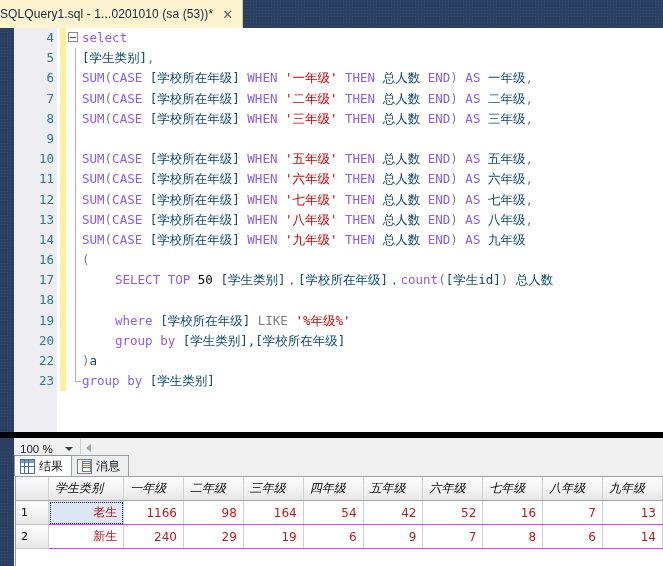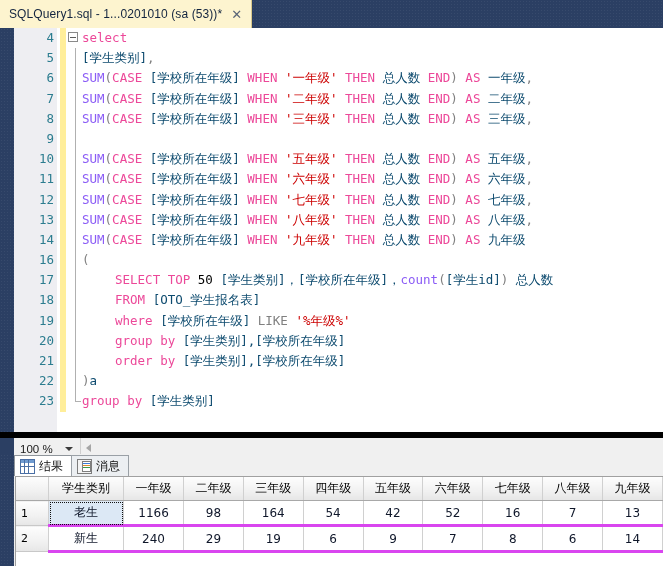--- a/index.html
+++ b/index.html
@@ -15,21 +15,21 @@
   
   .tabstrip{
     position:absolute;left:0;top:0;width:663px;height:28px;
     background:#2b3f63;
     background-image:radial-gradient(rgba(255,255,255,.055) 1px, transparent 1px);
     background-size:3px 3px;
   }
   .doctab{
     position:absolute;left:0;top:0;height:28px;
     box-sizing:border-box;
-    padding:0 7px 0 9px;
+    padding:0 7px 0 0;
     display:flex;align-items:center;gap:7px;
     background:#fdf4cf;
     border:1px solid #d9c98c;border-bottom:none;border-left:none;border-top:none;
     color:#12243f;
     font-size:12px;
     white-space:nowrap;
   }
   .doctab .title{letter-spacing:.1px;}
   .tabclose{
     color:#5a6577;font-size:13px;line-height:1;
@@ -84,21 +84,21 @@
   .vrule.end{height:11px;}
   .vrule.endcap:after{
     content:"";position:absolute;left:0;top:10px;width:6px;height:1px;background:#b0b0b0;
   }
   .code{
     position:absolute;left:82px;top:0;
   }
   .ind1{padding-left:0;}
   .ind2{padding-left:33px;}
 
-  .k{color:#ec4899;}          
+  .k{color:#8b5cf6;}          
   .fn{color:#8b5cf6;}         
   .s{color:#cc0000;}          
   .p{color:#808080;}          
   .id{color:#0c4a6e;}         
   .n{color:#000000;}          
 
   
   .zoomrow{
     position:absolute;left:0;top:432px;width:663px;height:22px;
     background:#f0f0f0;border-top:6px solid #000000;
@@ -170,35 +170,36 @@
   }
 
   .gridwrap{
     position:absolute;left:15px;top:22px;right:0;bottom:0;
     background:#ffffff;border:1px solid #a0a0a0;border-right:none;border-bottom:none;
     overflow:hidden;
   }
   table.rs{border-collapse:collapse;table-layout:fixed;font-size:12px;}
   table.rs th,table.rs td{
     border-right:1px solid #d0d0d0;
-    border-bottom:3px solid #d946ef;
+    border-bottom:1px solid #d946ef;
     height:23px;
     padding:0 6px;
-    text-align:center;
+    text-align:right;
     font-weight:normal;
-    color:#0f172a;
+    color:#b91c1c;
     overflow:hidden;white-space:nowrap;
     font-family:"DejaVu Sans","Liberation Sans",sans-serif;
     font-size:12px;
   }
   table.rs th{
     background:linear-gradient(to bottom,#fdfdfd 0%,#f1f1f1 60%,#e6e6e6 100%);
     border-bottom:1px solid #a8a8a8;
     color:#000;
-    text-align:center;
+    text-align:left;
+    font-style:italic;
   }
   table.rs th.corner{width:28px;}
   table.rs td.rowhdr{
     width:28px;
     background:linear-gradient(to bottom,#fdfdfd 0%,#f1f1f1 60%,#e6e6e6 100%);
     border-bottom:1px solid #c8c8c8;
     text-align:left;
     color:#000;
     font-size:11px;
     padding-left:5px;
@@ -301,39 +302,32 @@
         <div class="line">
           <span class="lnum">17</span>
           <span class="changebar"></span>
           <span class="vrule"></span>
           <span class="code ind2"><span class="k">SELECT TOP </span><span class="n">50 </span><span class="id">[学生类别]，[学校所在年级]，</span><span class="fn">count</span><span class="p">(</span><span class="id">[学生id]</span><span class="p">) </span><span class="id">总人数</span></span>
         </div>
         <div class="line">
           <span class="lnum">18</span>
           <span class="changebar"></span>
           <span class="vrule"></span>
-          <span class="code ind2"><span class="k">FROM </span><span class="id">[OTO_学生报名表]</span></span>
         </div>
         <div class="line">
           <span class="lnum">19</span>
           <span class="changebar"></span>
           <span class="vrule"></span>
           <span class="code ind2"><span class="k">where </span><span class="id">[学校所在年级] </span><span class="p">LIKE </span><span class="s">'%年级%'</span></span>
         </div>
         <div class="line">
           <span class="lnum">20</span>
           <span class="changebar"></span>
           <span class="vrule"></span>
           <span class="code ind2"><span class="k">group by  </span><span class="id">[学生类别],[学校所在年级]</span></span>
-        </div>
-        <div class="line">
-          <span class="lnum">21</span>
-          <span class="changebar"></span>
-          <span class="vrule"></span>
-          <span class="code ind2"><span class="k">order by  </span><span class="id">[学生类别],[学校所在年级]</span></span>
         </div>
         <div class="line">
           <span class="lnum">22</span>
           <span class="changebar"></span>
           <span class="vrule"></span>
           <span class="code ind1"><span class="p">)</span><span class="id">a</span></span>
         </div>
         <div class="line">
           <span class="lnum">23</span>
           <span class="changebar"></span>

